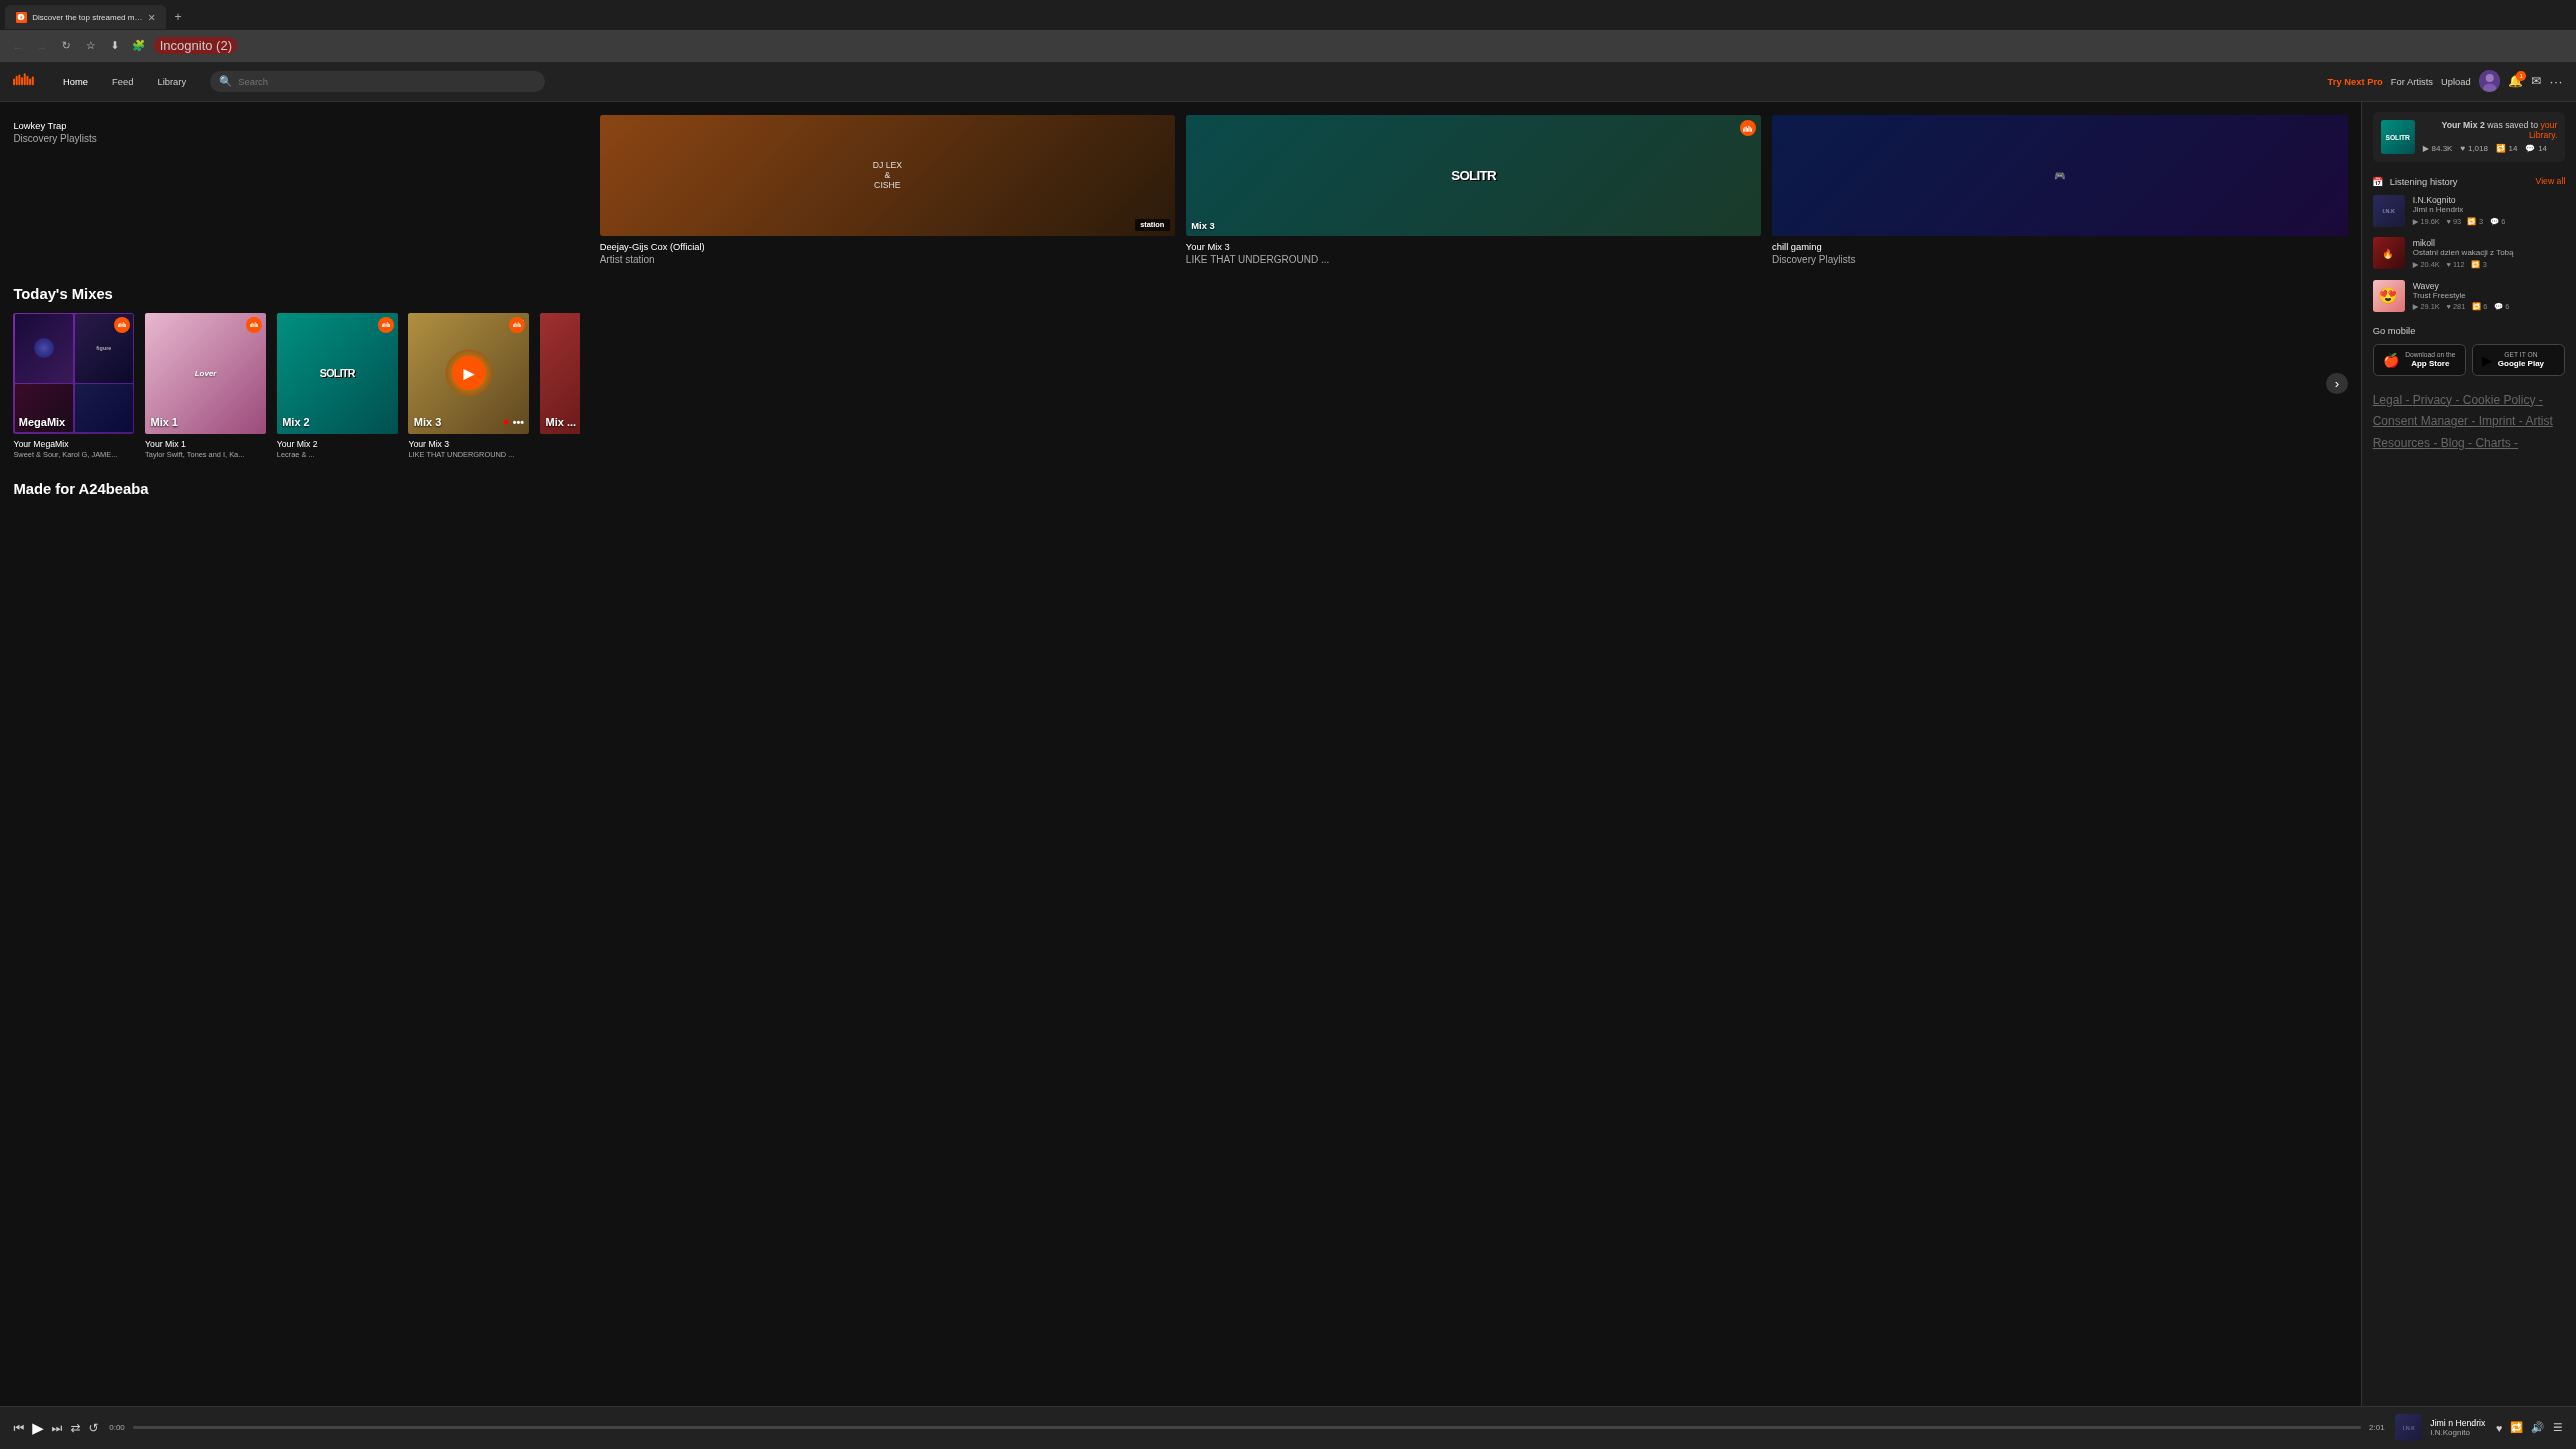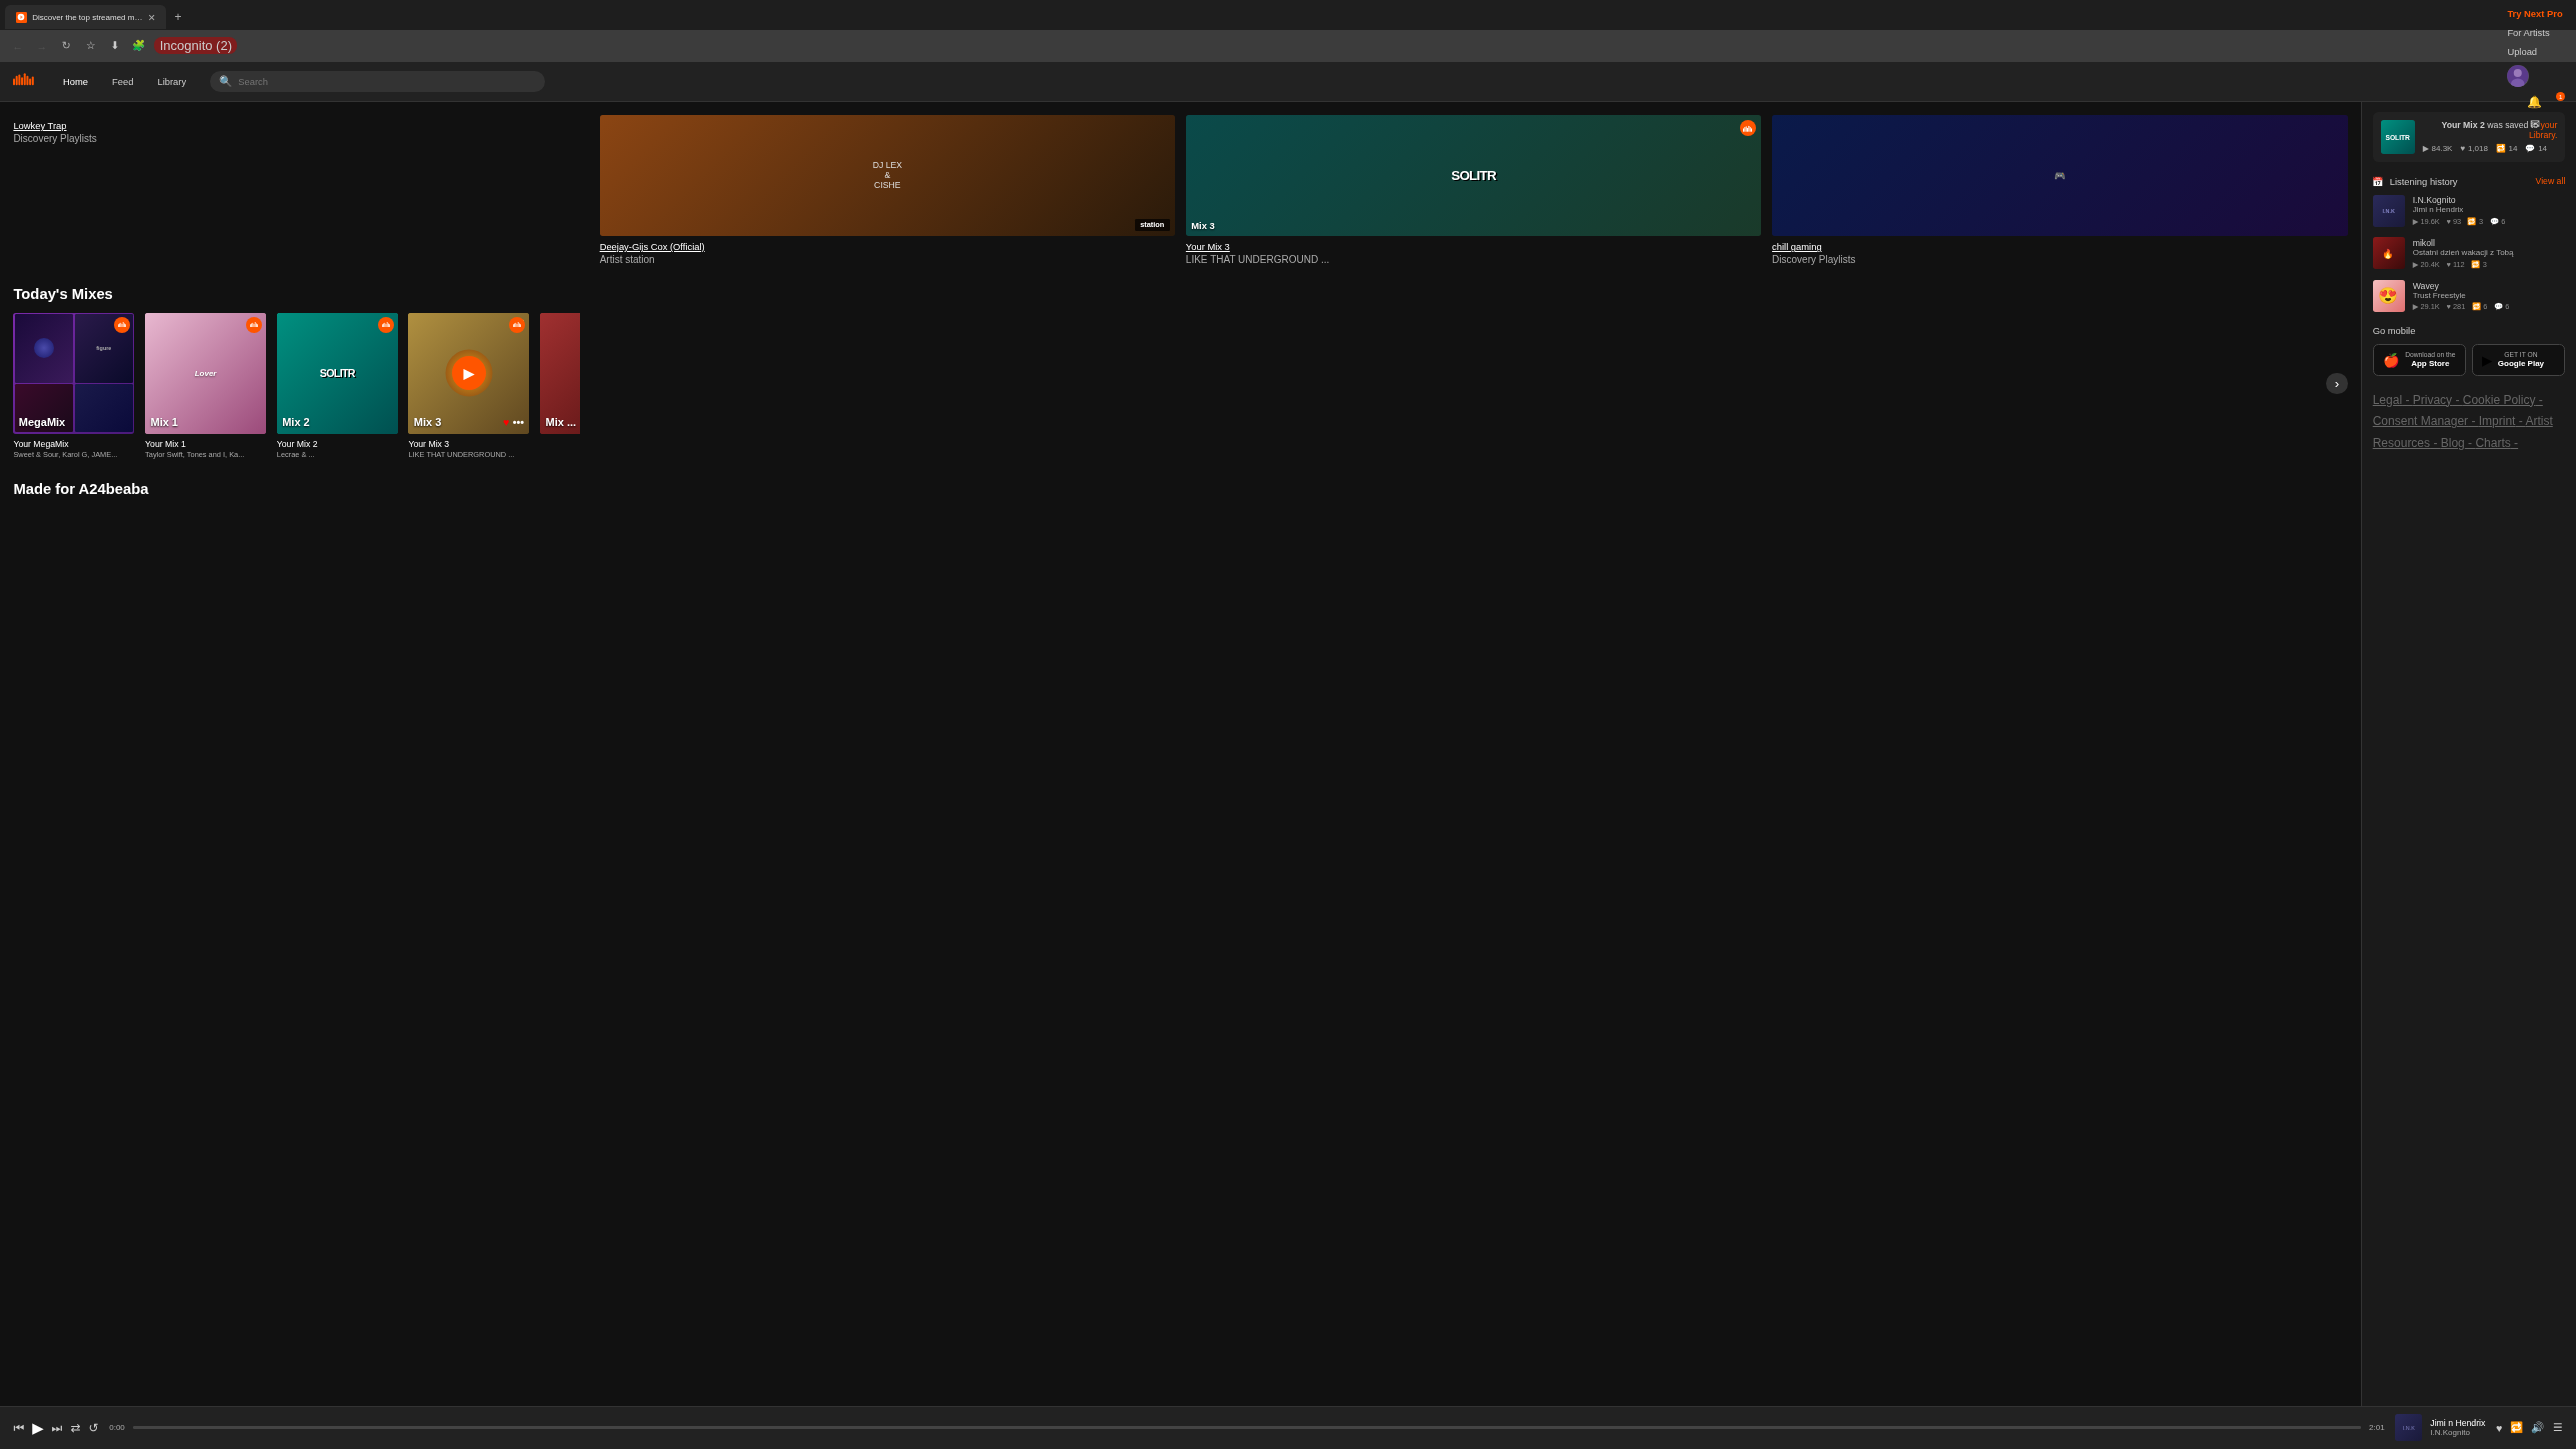--- a/index.html
+++ b/index.html
@@ -26,40 +26,40 @@
     
     .header { background: #222; display: flex; align-items: center; padding: 0 13.4px; height: 40px; gap: 13.4px; border-bottom: 0.7px solid #333; flex-shrink: 0; }
     .logo { display: flex; align-items: center; gap: 5.4px; cursor: pointer; }
     .logo-icon { color: #f50; font-size: 19px; }
     .nav-links { display: flex; gap: 2.7px; }
     .nav-link { background: none; border: none; color: #ccc; padding: 5.4px 10.7px; cursor: pointer; font-size: 9.4px; border-radius: 2.7px; }
     .nav-link:hover, .nav-link.active { color: #fff; }
     .search-bar { flex: 1; max-width: 335px; display: flex; align-items: center; background: #333; border-radius: 13.4px; padding: 4px 9.4px; gap: 5.4px; }
     .search-bar input { background: none; border: none; outline: none; color: #fff; flex: 1; font-size: 9.4px; }
     .search-bar .search-icon { color: #aaa; font-size: 10.7px; }
-    .header-right { display: flex; gap: 8px; margin-left: auto; flex-direction: column; }
+    .header-right { display: flex; align-items: center; gap: 8px; margin-left: auto; }
     .try-next-pro { color: #f50; font-weight: bold; font-size: 9.4px; cursor: pointer; }
     .for-artists { color: #ccc; cursor: pointer; font-size: 9.4px; }
     .upload-btn { color: #ccc; cursor: pointer; font-size: 9.4px; }
     .avatar { width: 21.5px; height: 21.5px; border-radius: 50%; background: #555; overflow: hidden; display: flex; align-items: center; justify-content: center; }
     .notif-btn, .msg-btn { background: none; border: none; color: #ccc; cursor: pointer; font-size: 12px; position: relative; }
     .notif-badge { position: absolute; top: -2.7px; right: -2.7px; background: #f50; border-radius: 50%; width: 9.4px; height: 9.4px; font-size: 6px; display: flex; align-items: center; justify-content: center; color: #fff; }
     .more-btn { background: none; border: none; color: #ccc; cursor: pointer; font-size: 13.4px; }
 
     
     .main { display: flex; flex: 1; overflow: hidden; }
     .content { flex: 1; overflow-y: auto; padding: 13.4px; }
     .content::-webkit-scrollbar { width: 4px; }
     .content::-webkit-scrollbar-track { background: #111; }
     .content::-webkit-scrollbar-thumb { background: #444; border-radius: 2px; }
 
     
     .cards-row { display: flex; gap: 10.7px; margin-bottom: 21.5px; }
     .card { position: relative; cursor: pointer; flex: 1; }
-    .card-title { margin-top: 5.4px; font-size: 9.4px; font-weight: 500; color: #fff; text-decoration: underline; }
+    .card-title { margin-top: 5.4px; font-size: 9.4px; font-weight: 500; color: #fff; }
     .card-subtitle { font-size: 10px; color: #aaa; margin-top: 1.3px; }
 
     
     .section-title { font-size: 14.8px; font-weight: bold; margin-bottom: 10.7px; color: #fff; }
     .section { margin-bottom: 21.5px; }
 
     
     .mix-cards-row { display: flex; gap: 10.7px; position: relative; }
     .mix-card { flex: 0 0 121px; position: relative; cursor: pointer; }
     .mix-card-img { width: 121px; height: 121px; border-radius: 2.7px; position: relative; overflow: hidden; display: flex; align-items: center; justify-content: center; font-size: 12px; font-weight: bold; color: #fff; }

